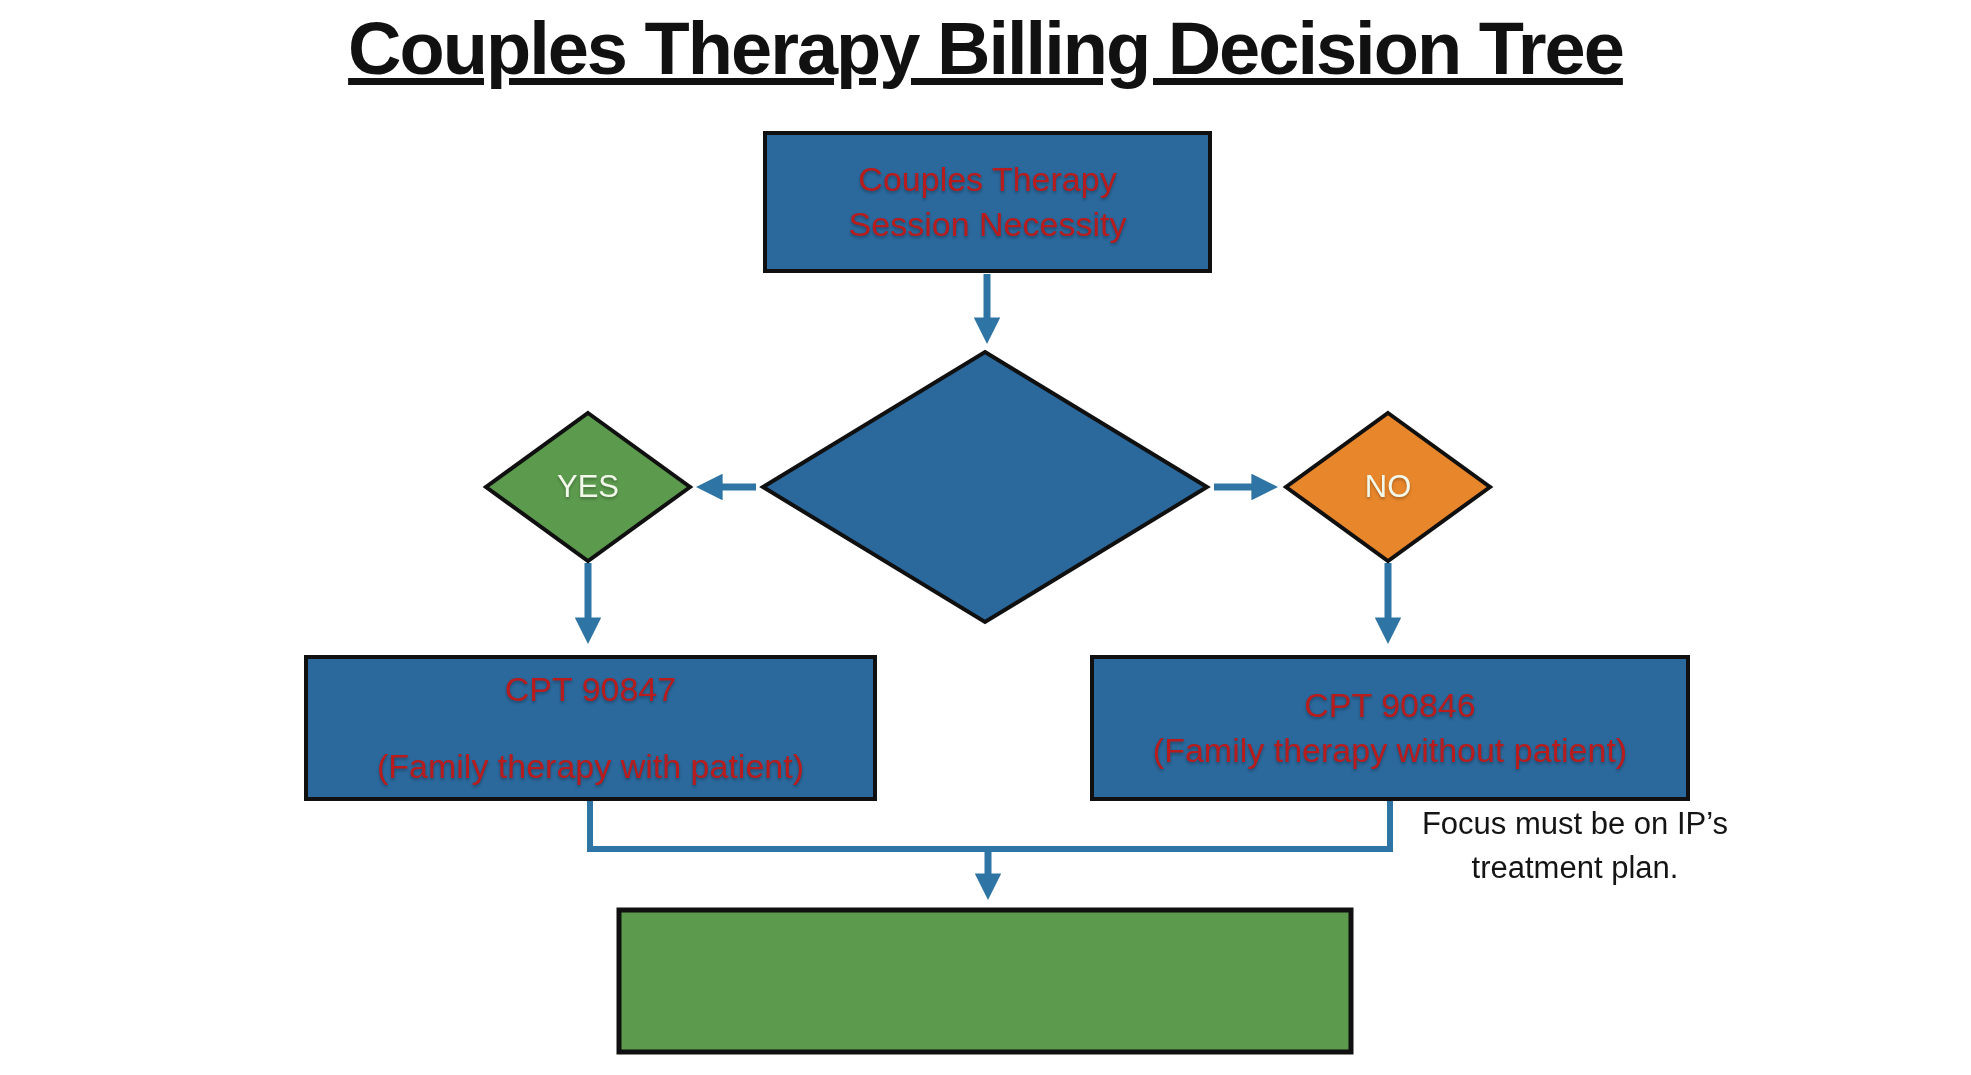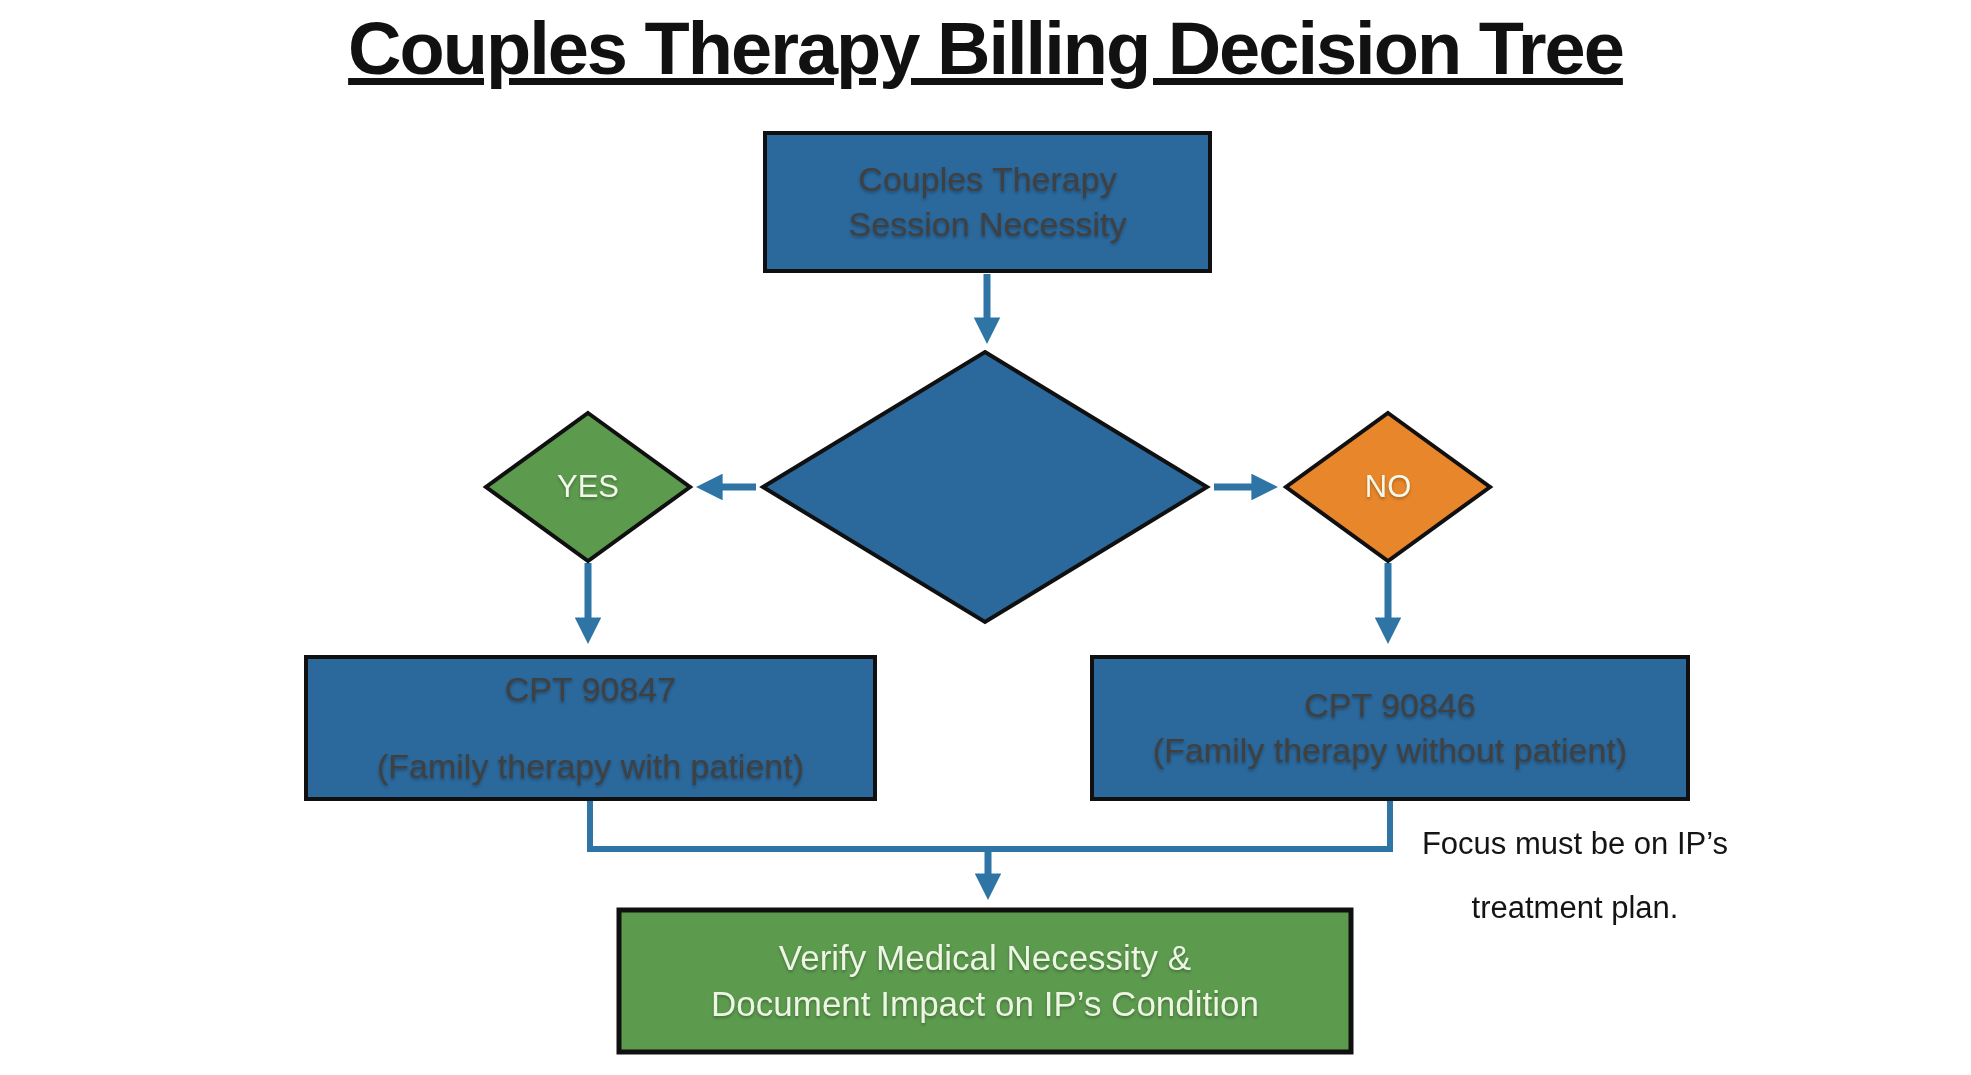--- a/index.html
+++ b/index.html
@@ -14,34 +14,34 @@
     letter-spacing:-2px; color:#111111;text-decoration:underline;
   }
   svg.flow { position:absolute; left:0; top:0; }
   .node-shape { stroke:#101010; stroke-width:4; }
   .node-shape.thick { stroke-width:5; }
   .edge { fill:none; stroke-width:7; stroke-linecap:butt; }
   .elbow { fill:none; stroke-width:6; stroke-linejoin:miter; }
   .label {
     position:absolute; display:flex; flex-direction:column;
     align-items:center; justify-content:center; text-align:center;
-    color:#404040; line-height:1.32;
+    color:#b91c1c; line-height:1.32;
     text-shadow:0 2px 3px rgba(0,0,0,0.28);
   }
   .label span { display:block; }
   .lbl-start { font-size:34px; }
   .lbl-decision { font-size:32px; }
   .lbl-branch { font-size:31px; color:#F2F8EA; }
   .lbl-cpt { font-size:34px; }
   .lbl-final { font-size:35px; color:#ECF6E3; }
   .note {
     position:absolute; color:#141414; font-size:31px;
     line-height:1.42; text-align:left; text-shadow:none;
   }
-  .note span { display:block;margin-top:20px; }
+  .note span { display:block; }
 </style>
 </head>
 <body>
 
 <div class="canvas">
 
   <div class="title">Couples Therapy Billing Decision Tree</div>
 
   <svg class="flow" width="1971" height="1075" viewBox="0 0 1971 1075">
     <defs>
@@ -89,18 +89,14 @@
   <div class="label lbl-cpt" style="left:1092px; top:657px; width:596px; height:142px;">
     <span>CPT 90846</span>
     <span>(Family therapy without patient)</span>
   </div>
 
   <div class="label note" style="left:1405px; top:802px; width:340px;">
     <span>Focus must be on IP’s</span>
     <span>treatment plan.</span>
   </div>
 
-  <div class="label lbl-final" style="left:619px; top:910px; width:732px; height:142px;">
-    <span>Verify Medical Necessity &amp;</span>
-    <span>Document Impact on IP’s Condition</span>
-  </div>
 
 </div>
 
 </body></html>

